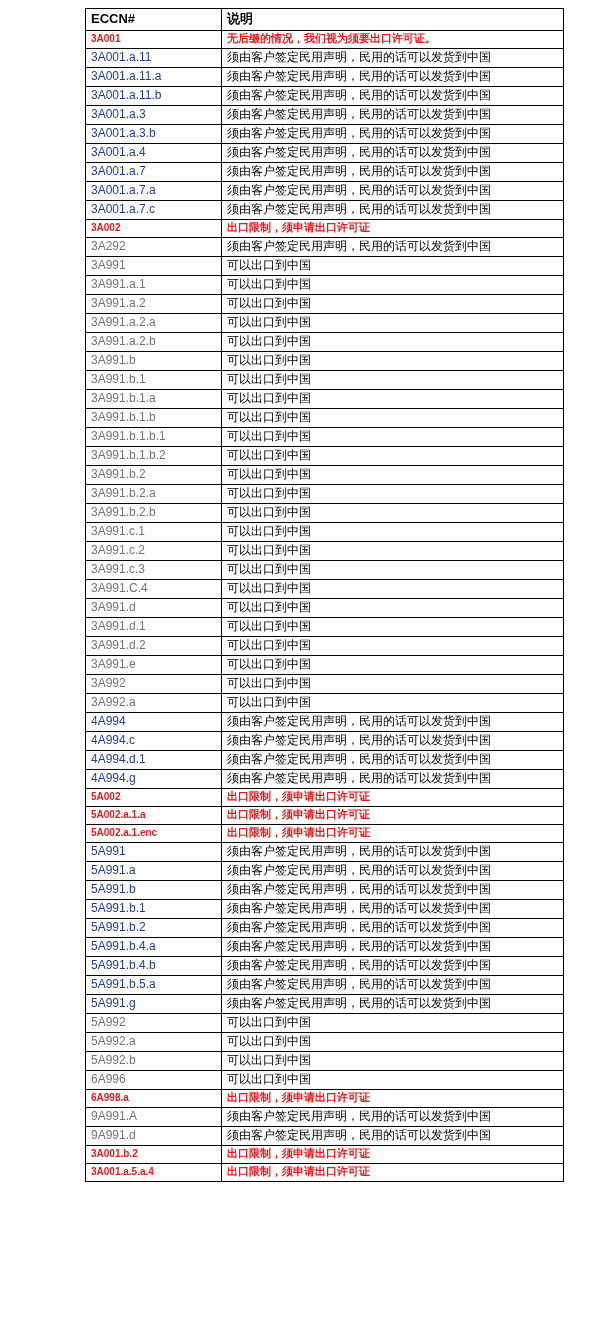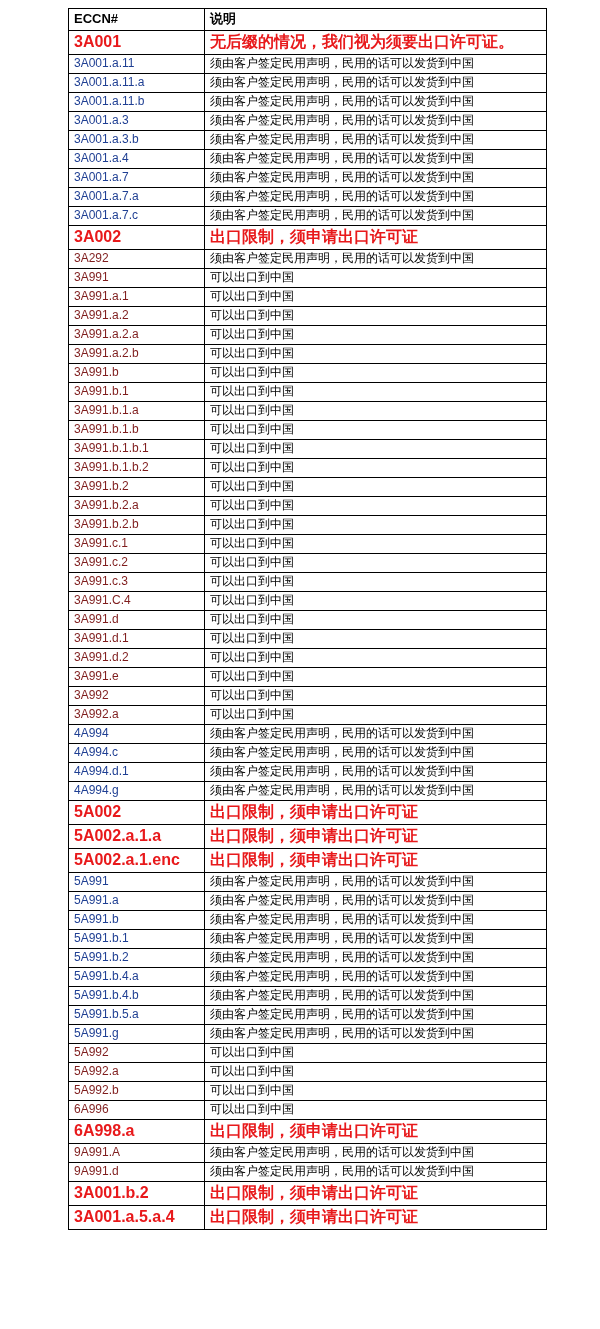--- a/index.html
+++ b/index.html
@@ -9,21 +9,21 @@
   }
   body {
     width: 600px;
     font-family: "Liberation Sans", sans-serif;
   }
   .page {
     width: 573px;
     min-height: 1329px;
     background: #ffffff;
     box-sizing: border-box;
-    padding: 8px 0 0 0;
+    padding: 8px 0 0 17px;
   }
   table.eccn {
     border-collapse: collapse;
     margin-left: 68px;
     width: 478px;
     table-layout: fixed;
   }
   table.eccn col.c1 { width: 136px; }
   table.eccn col.c2 { width: 342px; }
   table.eccn th, table.eccn td {
@@ -49,27 +49,27 @@
   }
   td.desc {
     color: #000000;
   }
   tr.alert td.code,
   tr.alert td.desc {
     color: #e8191b;
     font-weight: bold;
   }
   tr.alert td.code {
-    font-size: 16px;
+    font-size: 10px;
   }
   tr.alert td.desc {
-    font-size: 16px;
+    font-size: 11px;
   }
   td.plain {
-    color: #7f1d1d;
+    color: #737373;
   }
 </style>
 </head>
 <body>
 
 <div class="page">
   <table class="eccn">
     <colgroup>
       <col class="c1">
       <col class="c2">

